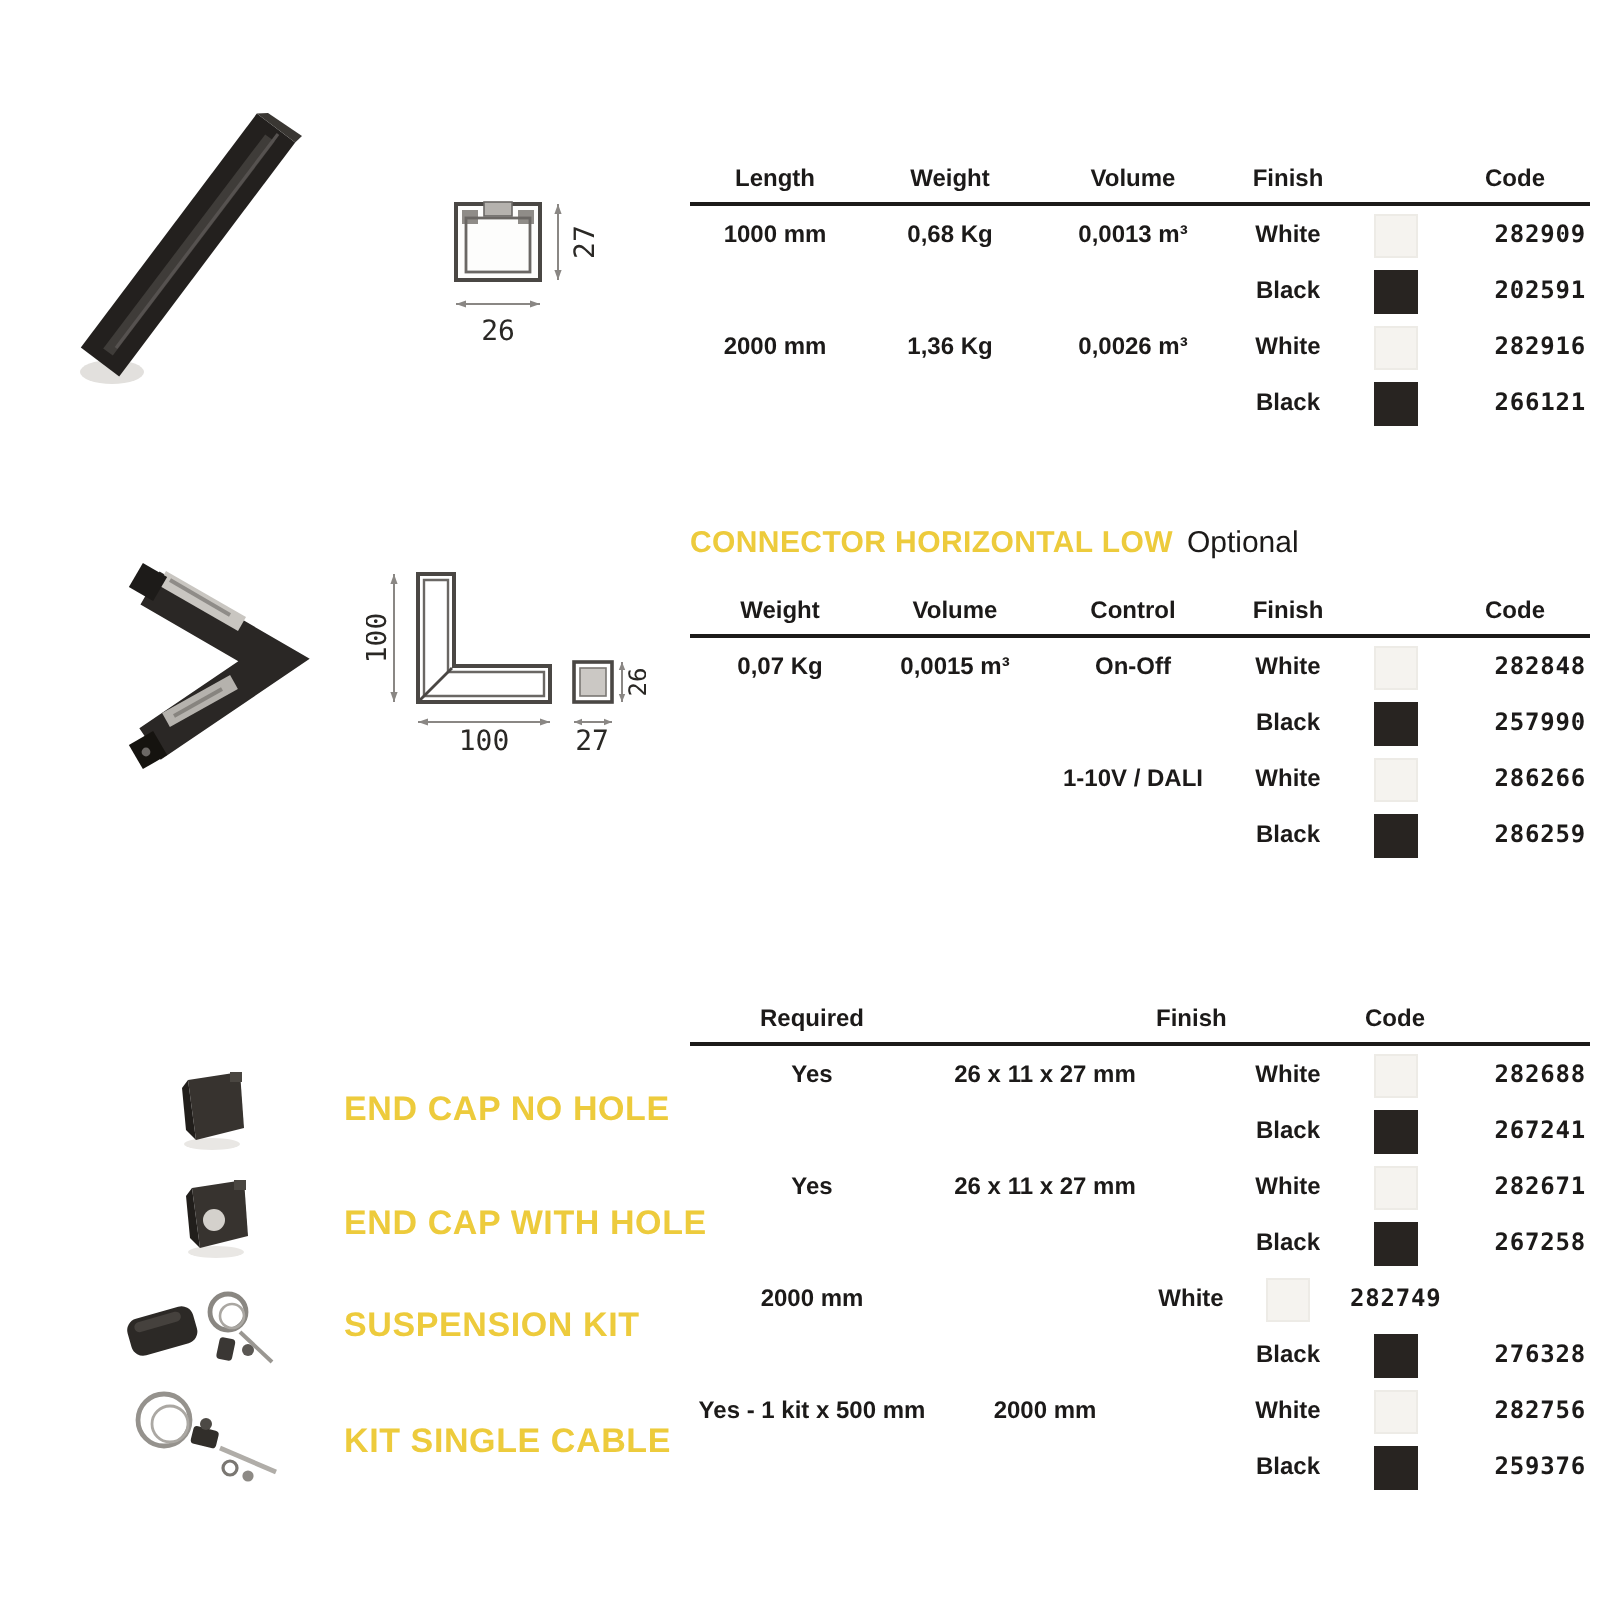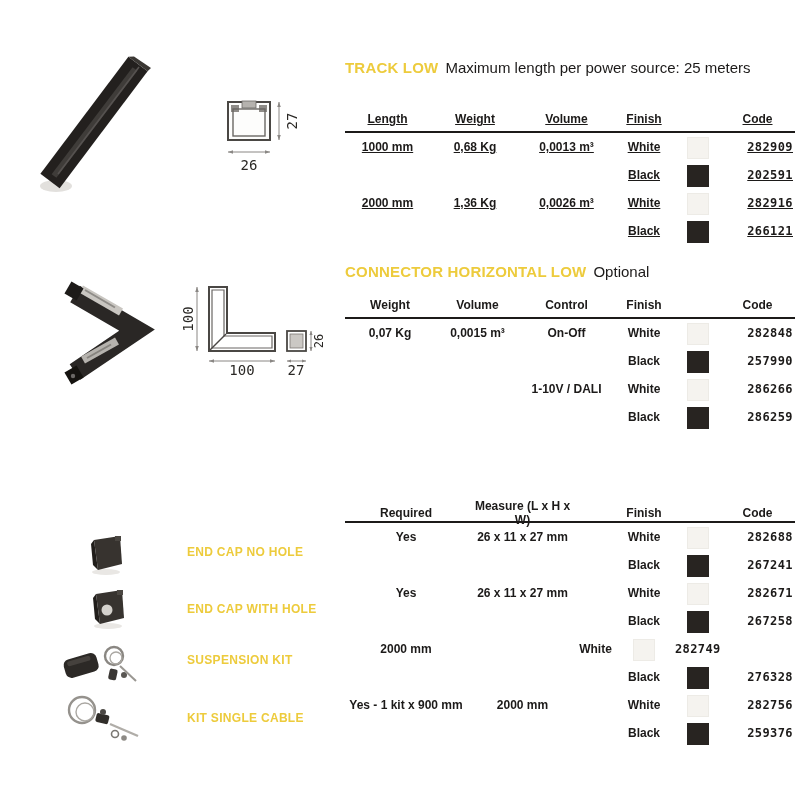--- a/index.html
+++ b/index.html
@@ -22,21 +22,21 @@
   .rule{border-top:2px solid #1c1a19;height:0;margin:1px 0 1px;}
   .c{font-size:12px;font-weight:700;text-align:center;line-height:1.15;}
   .c.hd{font-weight:700;}
   .c.left{text-align:center;}
   .c.code{font-family:"DejaVu Sans Mono",monospace;text-align:right;letter-spacing:.4px;padding-right:2px;}
   .swatch{width:22px;height:22px;justify-self:center;}
   .swatch[data-swatch="white"]{background:var(--swatch-white,#f5f3ef);box-shadow:inset 0 0 0 1px #edebe6;}
   .swatch[data-swatch="black"]{background:var(--swatch-black,#282421);}
 
   
-  .acc-label{position:absolute;left:187px;font-size:12px;font-weight:700;letter-spacing:.3px;
+  .acc-label{position:absolute;left:172px;font-size:17px;font-weight:700;letter-spacing:.3px;
              color:var(--accent-yellow,#edcb3c);white-space:nowrap;}
 
   .imgbox{position:absolute;}
   .dimtext{font-family:"DejaVu Sans Mono",monospace;fill:#2a2825;}
 </style>
 </head>
 <body>
 
 <div class="page">
 
@@ -61,25 +61,22 @@
       <polygon points="6,56 11,54.2 11,57.8" fill="#8a8784"></polygon>
       <polygon points="48,56 43,54.2 43,57.8" fill="#8a8784"></polygon>
       <text class="dimtext" x="27" y="74" font-size="14" text-anchor="middle">26</text>
       <line x1="57" y1="6" x2="57" y2="44" stroke="#8a8784" stroke-width="1"></line>
       <polygon points="57,6 55.2,11 58.8,11" fill="#8a8784"></polygon>
       <polygon points="57,44 55.2,39 58.8,39" fill="#8a8784"></polygon>
       <text class="dimtext" font-size="14" text-anchor="middle" transform="rotate(-90 70 25)" x="70" y="30">27</text>
     </svg>
   </div>
 
-  <div class="sec-head" style="top:59px;">
-    <span class="sec-title">TRACK LOW</span><span class="sec-sub">Maximum length per power source: 25 meters</span>
-  </div>
-
-  <div class="tbl" style="top:110px;text-decoration:underline;">
+
+  <div class="tbl" style="top:80px;">
     <div class="trow thead cols1">
       <div class="c hd">Length</div>
       <div class="c hd">Weight</div>
       <div class="c hd">Volume</div>
       <div class="c hd">Finish</div>
       <div></div>
       <div class="c hd">Code</div>
     </div>
     <div class="rule"></div>
     <div class="trow cols1">
@@ -247,21 +244,20 @@
   </div>
 
   <div class="acc-label" style="top:545px;">END CAP NO HOLE</div>
   <div class="acc-label" style="top:602px;">END CAP WITH HOLE</div>
   <div class="acc-label" style="top:653px;">SUSPENSION KIT</div>
   <div class="acc-label" style="top:711px;">KIT SINGLE CABLE</div>
 
   <div class="tbl" style="top:500px;">
     <div class="trow thead cols3">
       <div class="c hd">Required</div>
-      <div class="c hd">Measure (L x H x W)</div>
       <div></div>
       <div class="c hd">Finish</div>
       <div></div>
       <div class="c hd">Code</div>
     </div>
     <div class="rule"></div>
     <div class="trow cols3">
       <div class="c">Yes</div>
       <div class="c">26 x 11 x 27 mm</div>
       <div></div>
@@ -302,21 +298,21 @@
     </div>
     <div class="trow cols3">
       <div class="c"></div>
       <div class="c"></div>
       <div></div>
       <div class="c left">Black</div>
       <div class="swatch" data-swatch="black"></div>
       <div class="c code">276328</div>
     </div>
     <div class="trow cols3">
-      <div class="c">Yes - 1 kit x 900 mm</div>
+      <div class="c">Yes - 1 kit x 500 mm</div>
       <div class="c">2000 mm</div>
       <div></div>
       <div class="c left">White</div>
       <div class="swatch" data-swatch="white"></div>
       <div class="c code">282756</div>
     </div>
     <div class="trow cols3">
       <div class="c"></div>
       <div class="c"></div>
       <div></div>

